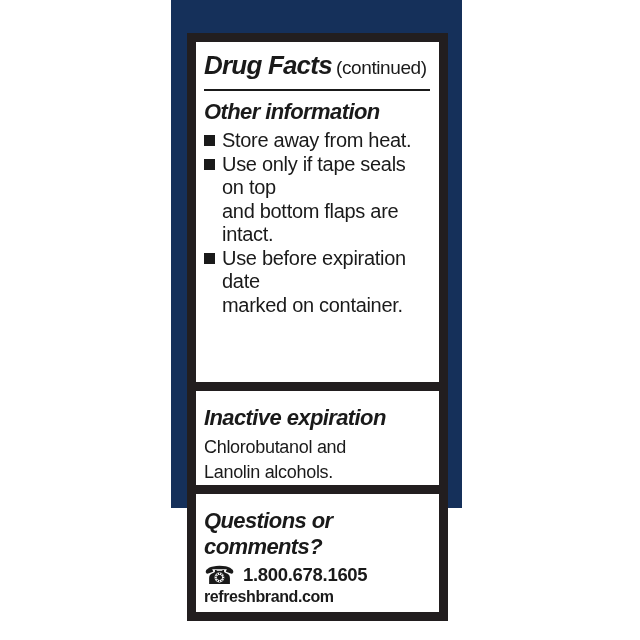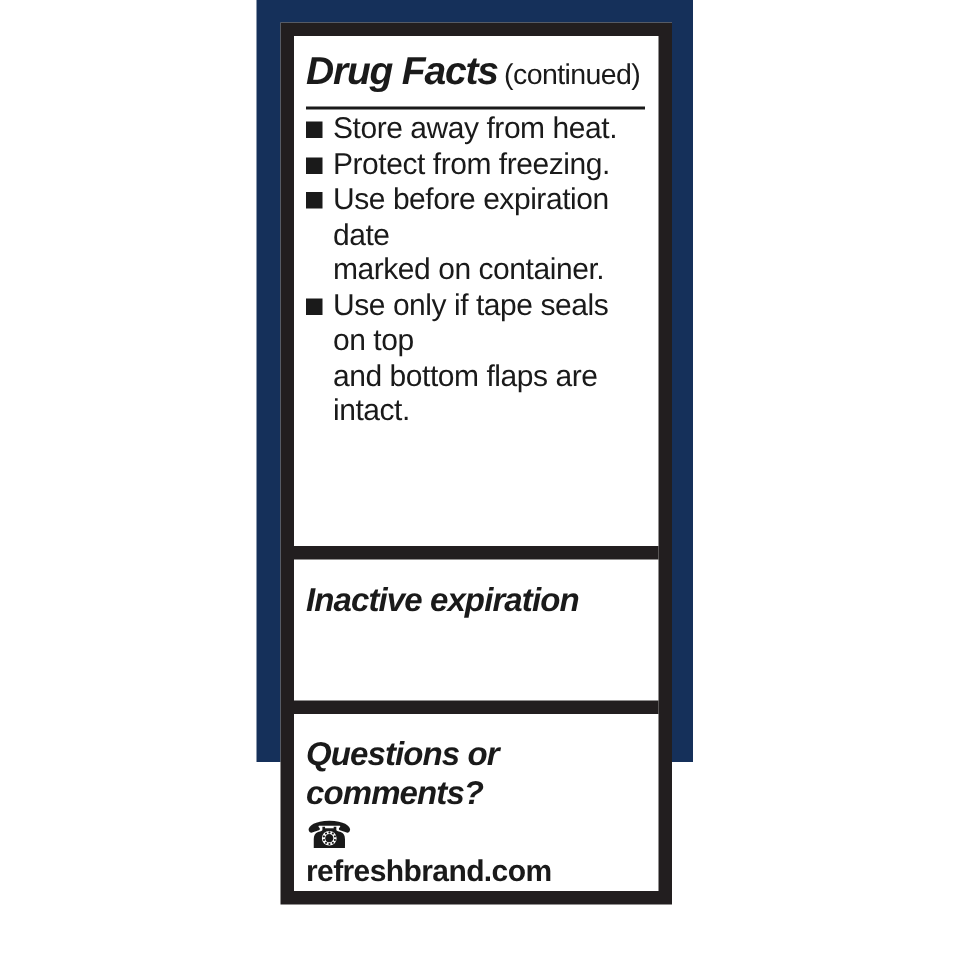--- a/index.html
+++ b/index.html
@@ -15,21 +15,21 @@
     width: 640px; height: 640px;
     background: #ffffff;
   }
   
   .carton {
     position: absolute;
     left: 171px; top: 0;
     width: 291px; height: 508px;
     background: #15305a;
     box-sizing: border-box;
-    padding: 15px 14px 19px 16px;
+    padding: 33px 14px 19px 16px;
   }
   
   .panel {
     box-sizing: border-box;
     width: 261px; height: 588px;
     background: #ffffff;
     border: 9px solid #221e1f;
     display: flex;
     flex-direction: column;
   }
@@ -107,73 +107,73 @@
     font-size: 25px;
     line-height: 22px;
     margin-right: 8px;
   }
   .phone-number {
     font-size: 18.5px;
     font-weight: bold;
     letter-spacing: -0.3px;
   }
   .website {
-    font-size: 20px;
+    font-size: 16px;
     font-weight: bold;
     letter-spacing: -0.4px;
     margin-top: 2px;
   }
 </style>
 </head>
 <body>
 
 <div class="stage">
   <div class="carton">
     <div class="panel">
 
       <section class="sec sec1">
         <div class="df-header">
           <span class="df-title">Drug Facts</span>
           <span class="df-cont">(continued)</span>
         </div>
         <div class="rule"></div>
+        <h2 class="heading">Other information</h2>
         <ul class="bullets">
           <li>
             <span class="sq"></span>
             <span class="multiline">Store away from heat.</span>
           </li>
           <li>
             <span class="sq"></span>
-            <span class="multiline">Protect from freezing.</span>
+            <span class="multiline">Use only if tape seals on top
+and bottom flaps are intact.</span>
           </li>
           <li>
             <span class="sq"></span>
             <span class="multiline">Use before expiration date
 marked on container.</span>
-          </li>
-          <li>
-            <span class="sq"></span>
-            <span class="multiline">Use only if tape seals on top
-and bottom flaps are intact.</span>
           </li>
         </ul>
       </section>
 
       <div class="divider"></div>
 
       <section class="sec sec2">
         <h2 class="heading">Inactive expiration</h2>
+        <p class="body-text multiline">Chlorobutanol and
+Lanolin alcohols.</p>
       </section>
 
       <div class="divider"></div>
 
       <section class="sec sec3">
         <h2 class="heading multiline">Questions or
 comments?</h2>
         <div class="phone-row">
           <span class="phone-glyph">☎</span>
+          <span class="phone-number">1.800.678.1605</span>
         </div>
         <div class="website">refreshbrand.com</div>
       </section>
 
     </div>
   </div>
 </div>
 
 </body></html>

